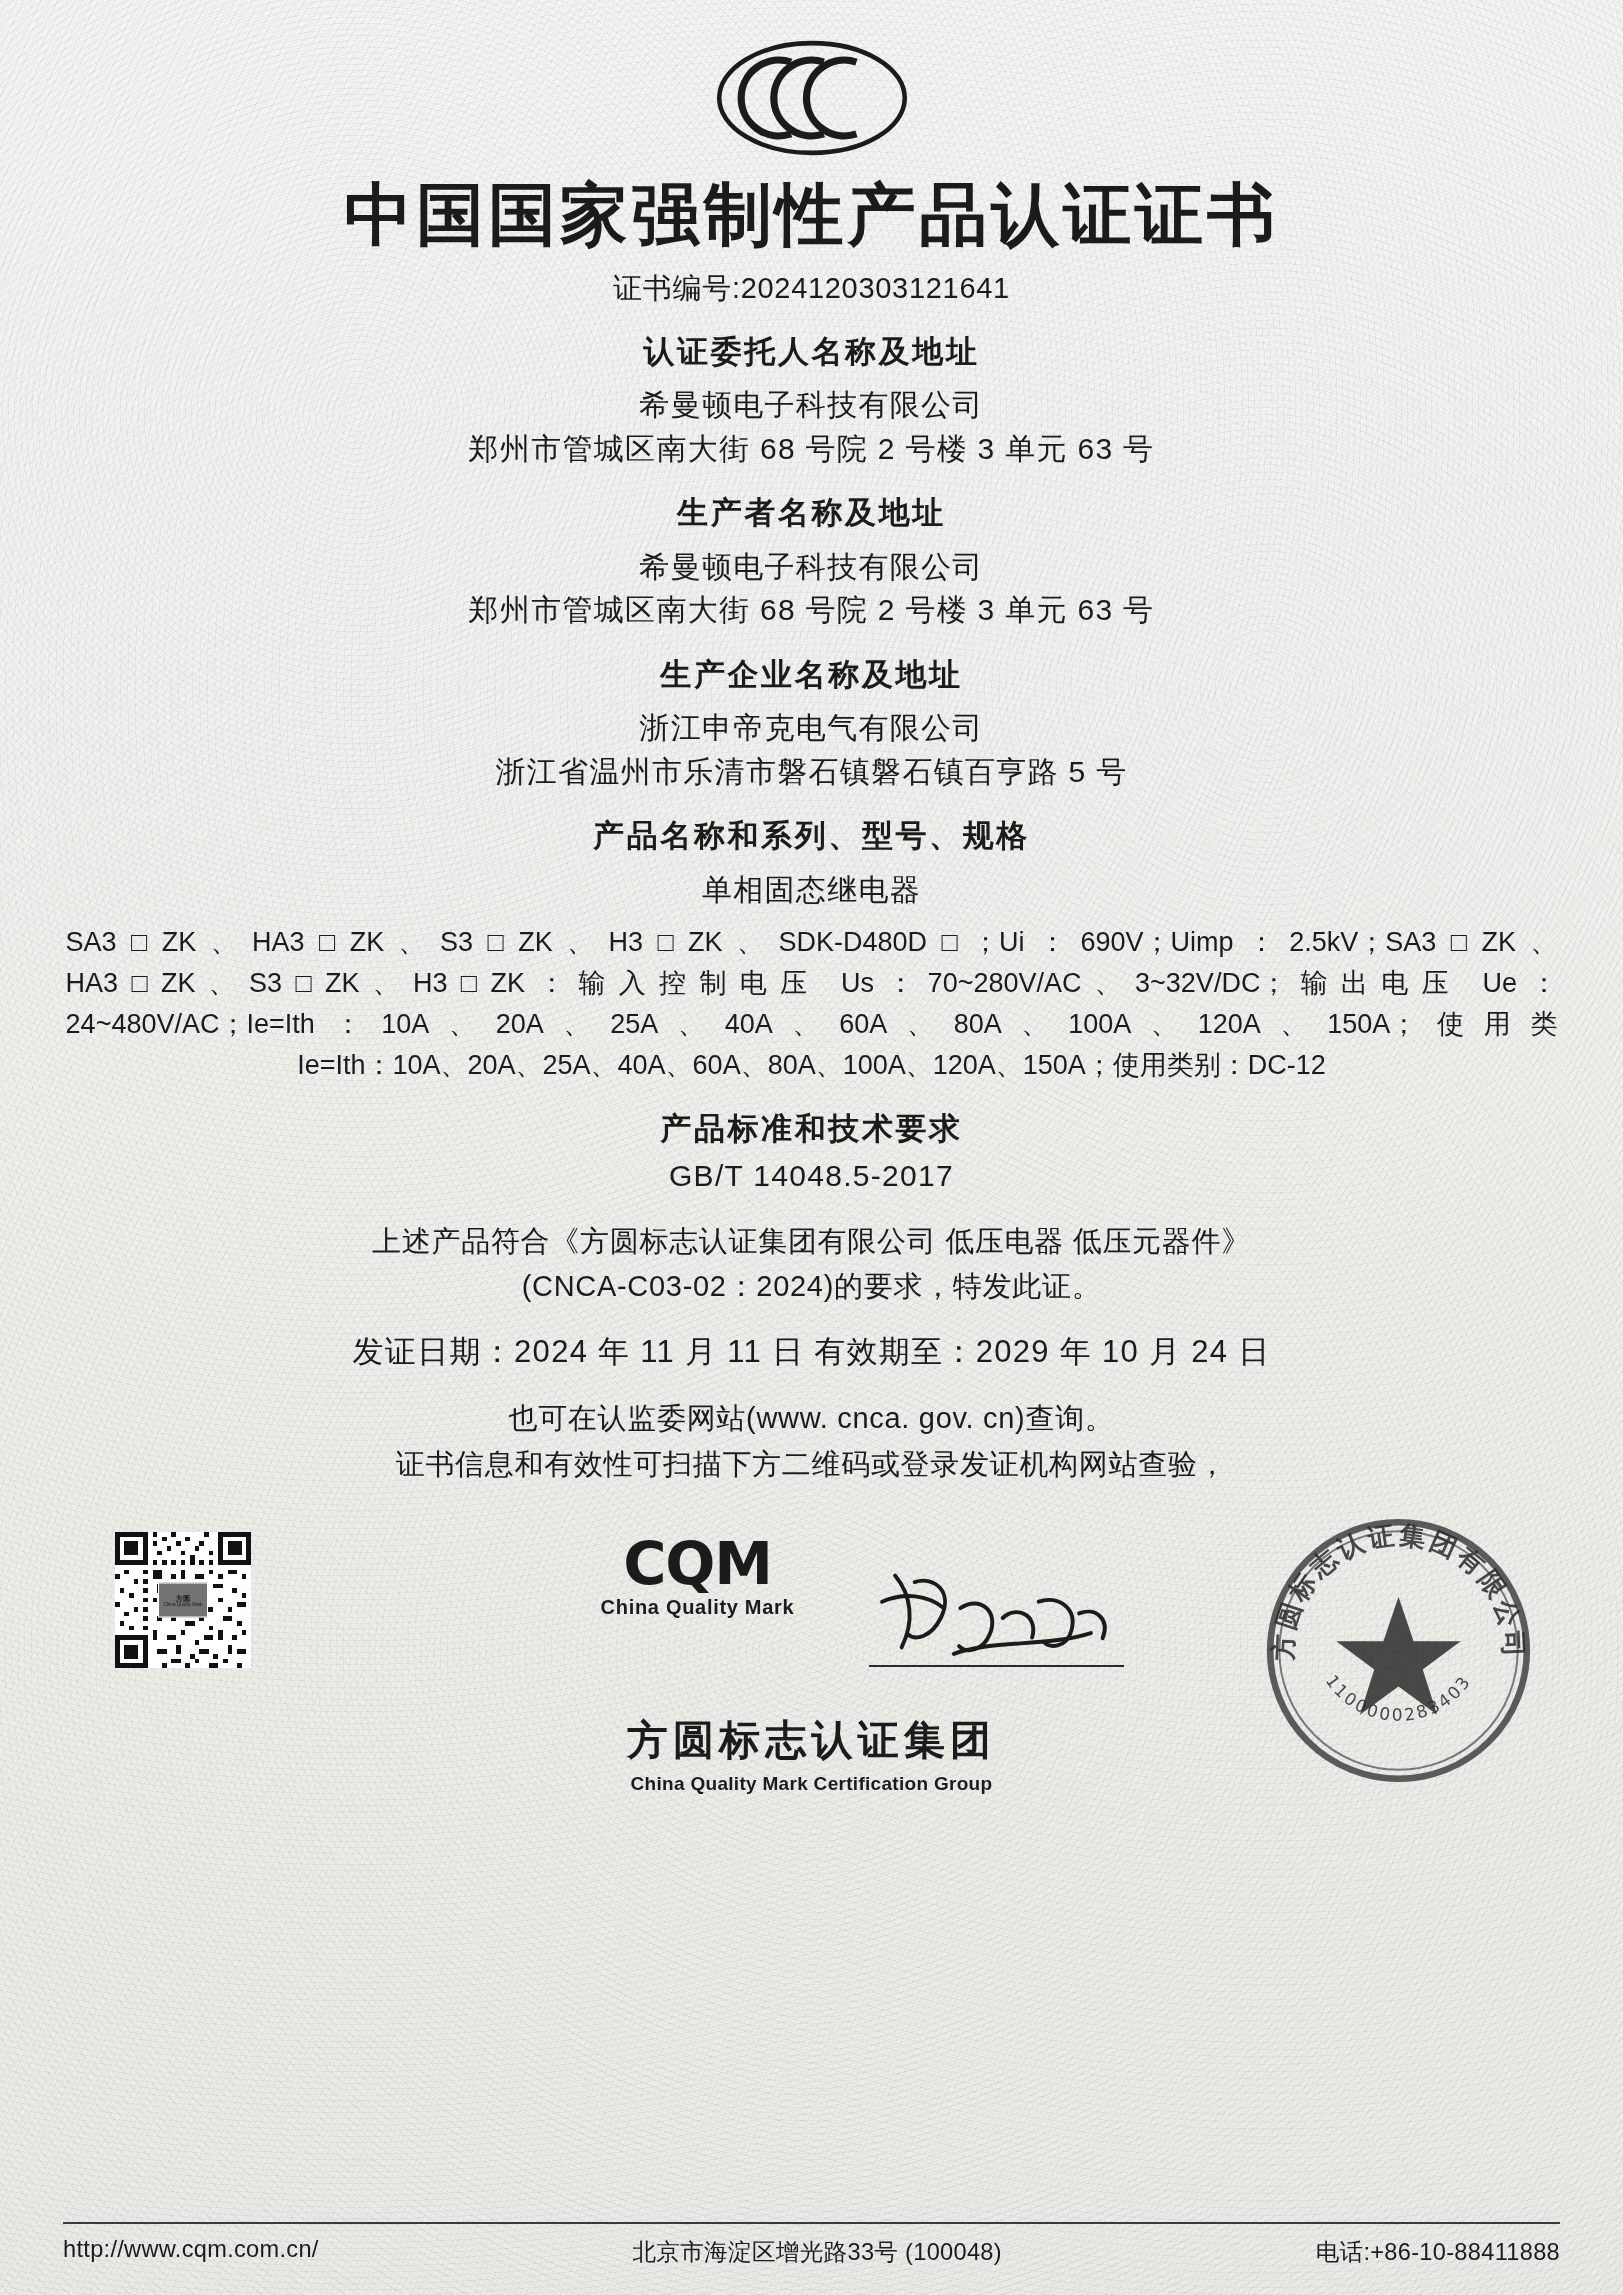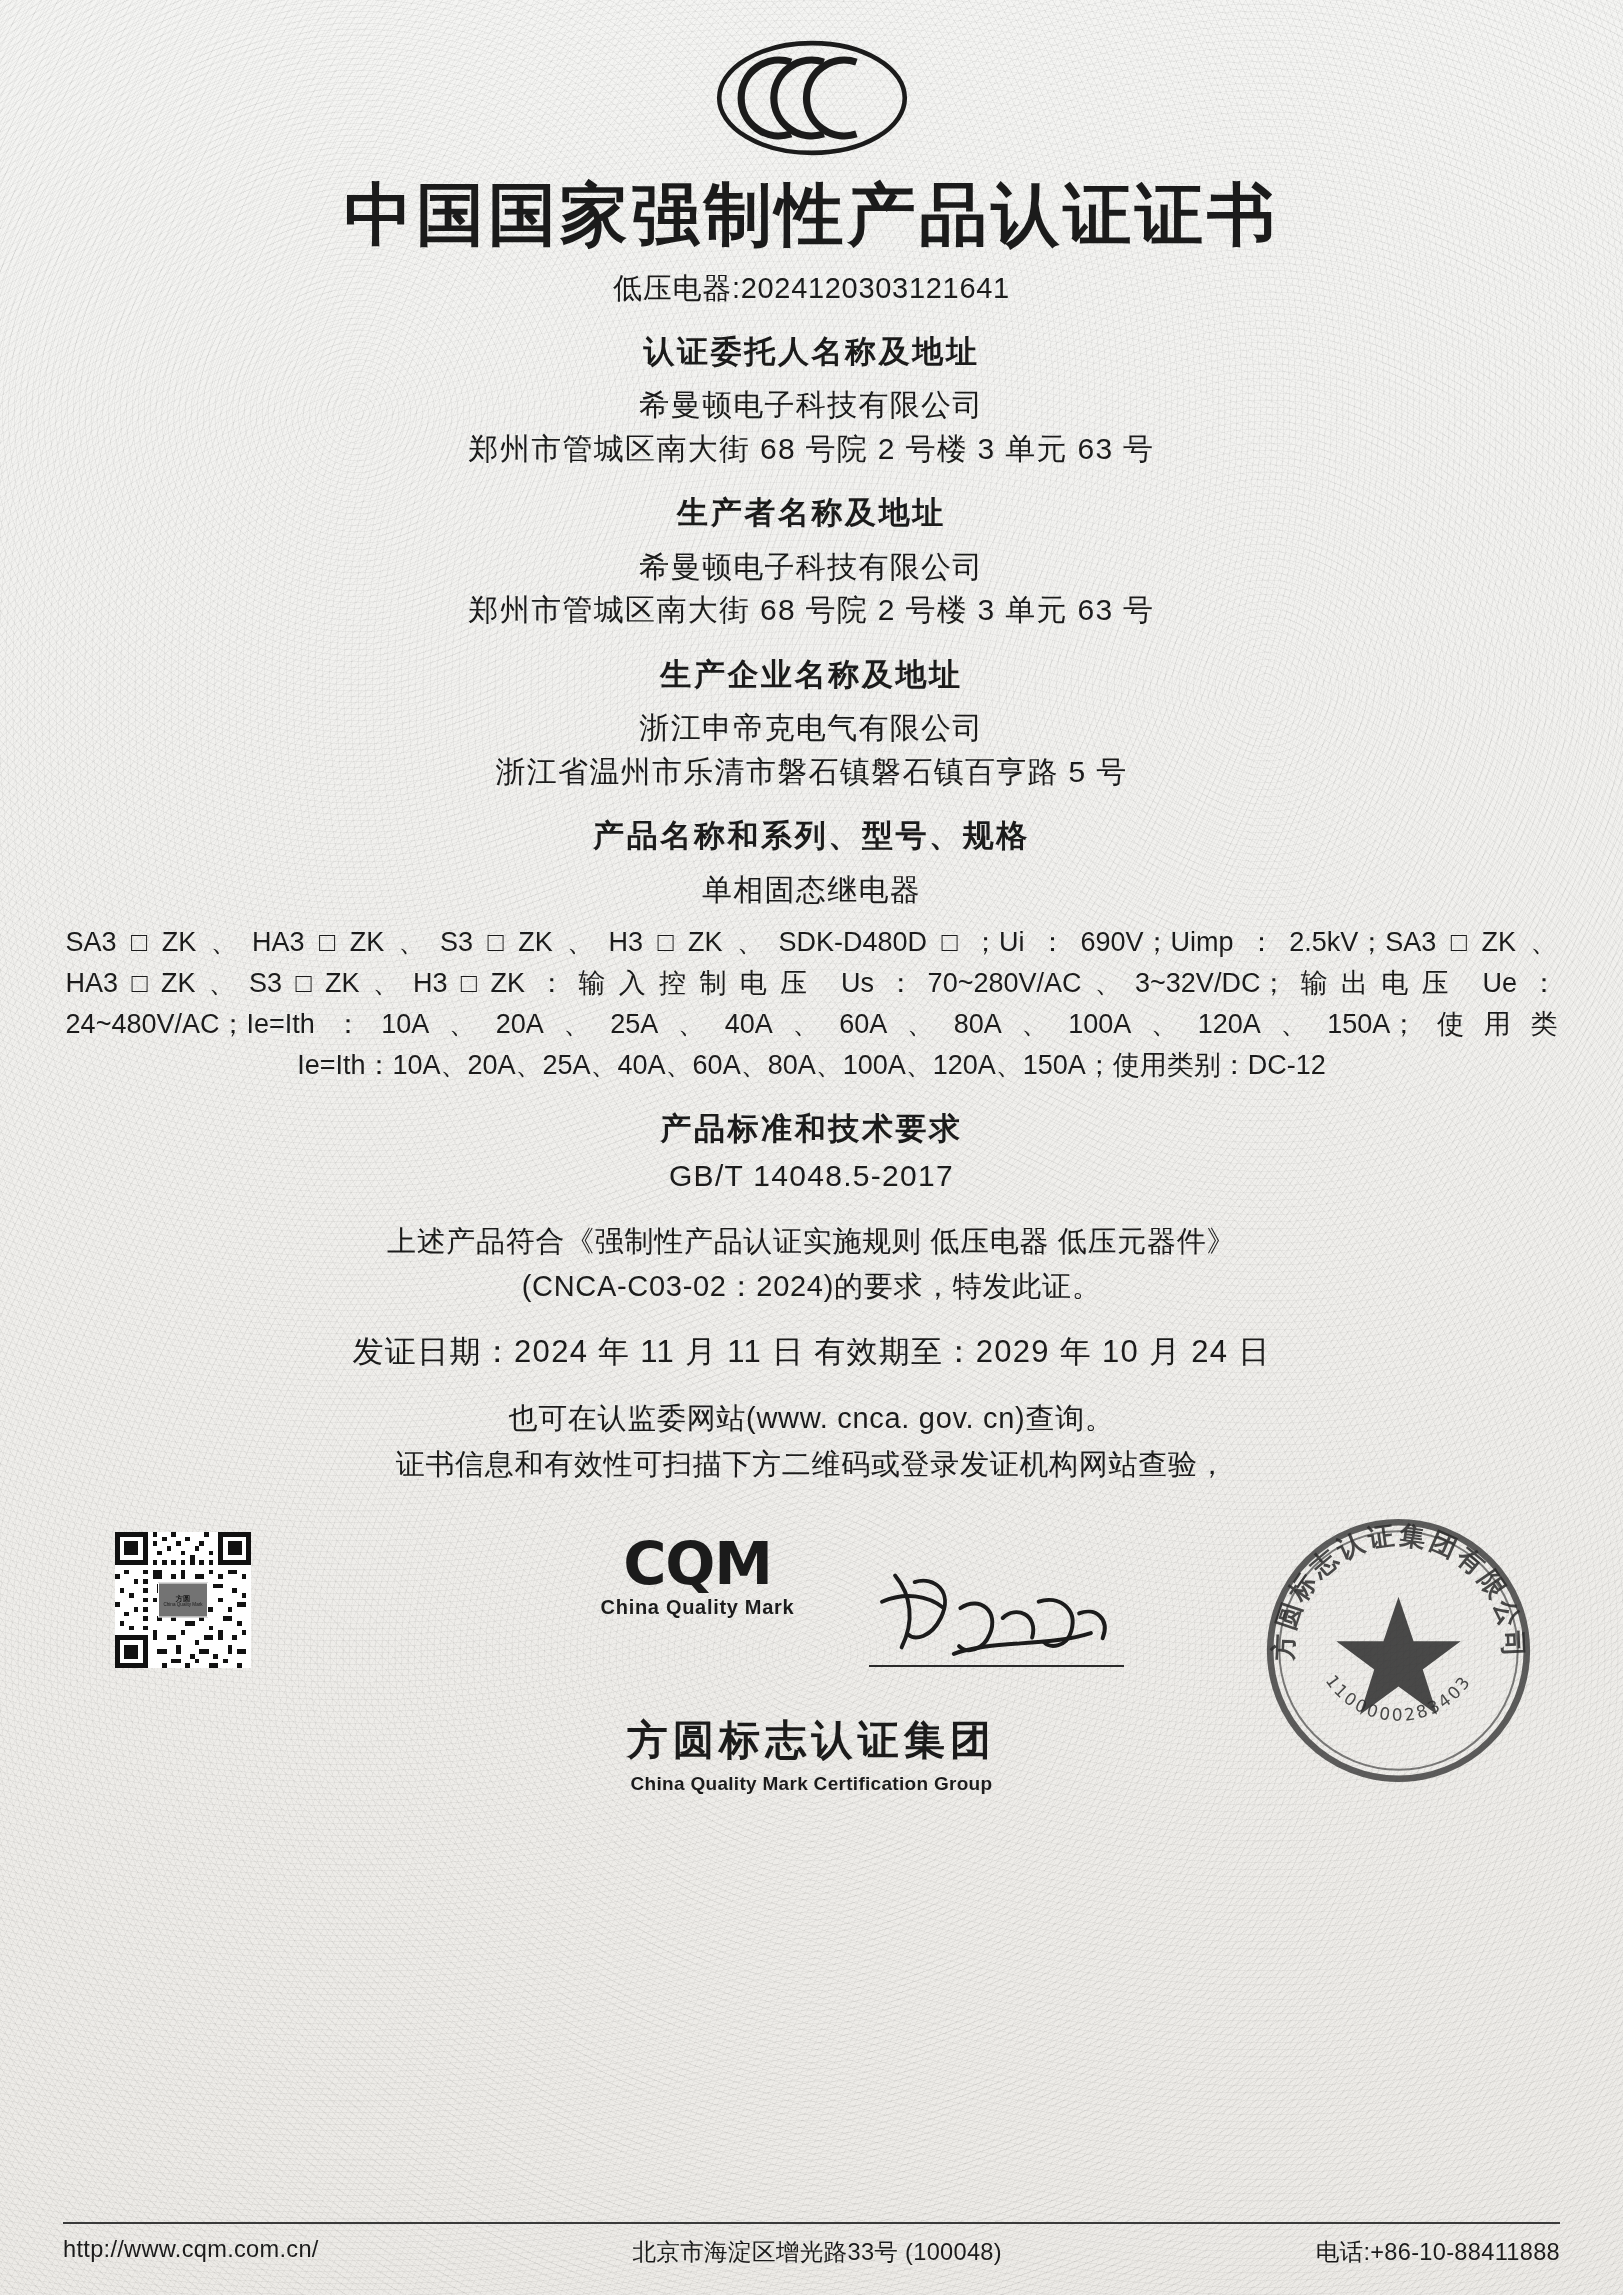--- a/index.html
+++ b/index.html
@@ -133,21 +133,21 @@
   <div class="header">
     <svg class="ccc-logo" viewBox="0 0 300 186">
       <ellipse cx="150" cy="93" rx="142" ry="84" fill="none" stroke="#1b1b1b" stroke-width="7"></ellipse>
       <path d="M118 38 A58 58 0 1 0 118 148" fill="none" stroke="#1b1b1b" stroke-width="11"></path>
       <path d="M168 38 A58 58 0 1 0 168 148" fill="none" stroke="#1b1b1b" stroke-width="11"></path>
       <path d="M218 38 A58 58 0 1 0 218 148" fill="none" stroke="#1b1b1b" stroke-width="11"></path>
     </svg>
     <div class="cert-title">中国国家强制性产品认证证书</div>
   </div>
 
-  <div class="cert-no">低压电器:2024120303121641</div>
+  <div class="cert-no">证书编号:2024120303121641</div>
 
   <div class="section">
     <div class="section-title">认证委托人名称及地址</div>
     <div class="section-line">希曼顿电子科技有限公司</div>
     <div class="section-line">郑州市管城区南大街 68 号院 2 号楼 3 单元 63 号</div>
   </div>
 
   <div class="section">
     <div class="section-title">生产者名称及地址</div>
     <div class="section-line">希曼顿电子科技有限公司</div>
@@ -171,21 +171,21 @@
     <span class="ln">24~480V/AC；Ie=Ith：10A、20A、25A、40A、60A、80A、100A、120A、150A；使用类</span>
     <span class="ln last">Ie=Ith：10A、20A、25A、40A、60A、80A、100A、120A、150A；使用类别：DC-12</span>
   </div>
 
   <div class="section">
     <div class="standard-title">产品标准和技术要求</div>
     <div class="standard-value">GB/T 14048.5-2017</div>
   </div>
 
   <div class="statement">
-    <div>上述产品符合《强制性产品认证实施规则  低压电器  低压元器件》</div>
+    <div>上述产品符合《方圆标志认证集团有限公司  低压电器  低压元器件》</div>
     <div>(CNCA-C03-02：2024)的要求，特发此证。</div>
   </div>
   <div class="issue-line">发证日期：2024 年 11 月 11 日  有效期至：2029 年 10 月 24 日</div>
 
   <div class="verify">
     <div>也可在认监委网站(www. cnca. gov. cn)查询。</div>
     <div>证书信息和有效性可扫描下方二维码或登录发证机构网站查验，</div>
   </div>
 
   <div class="marks">

